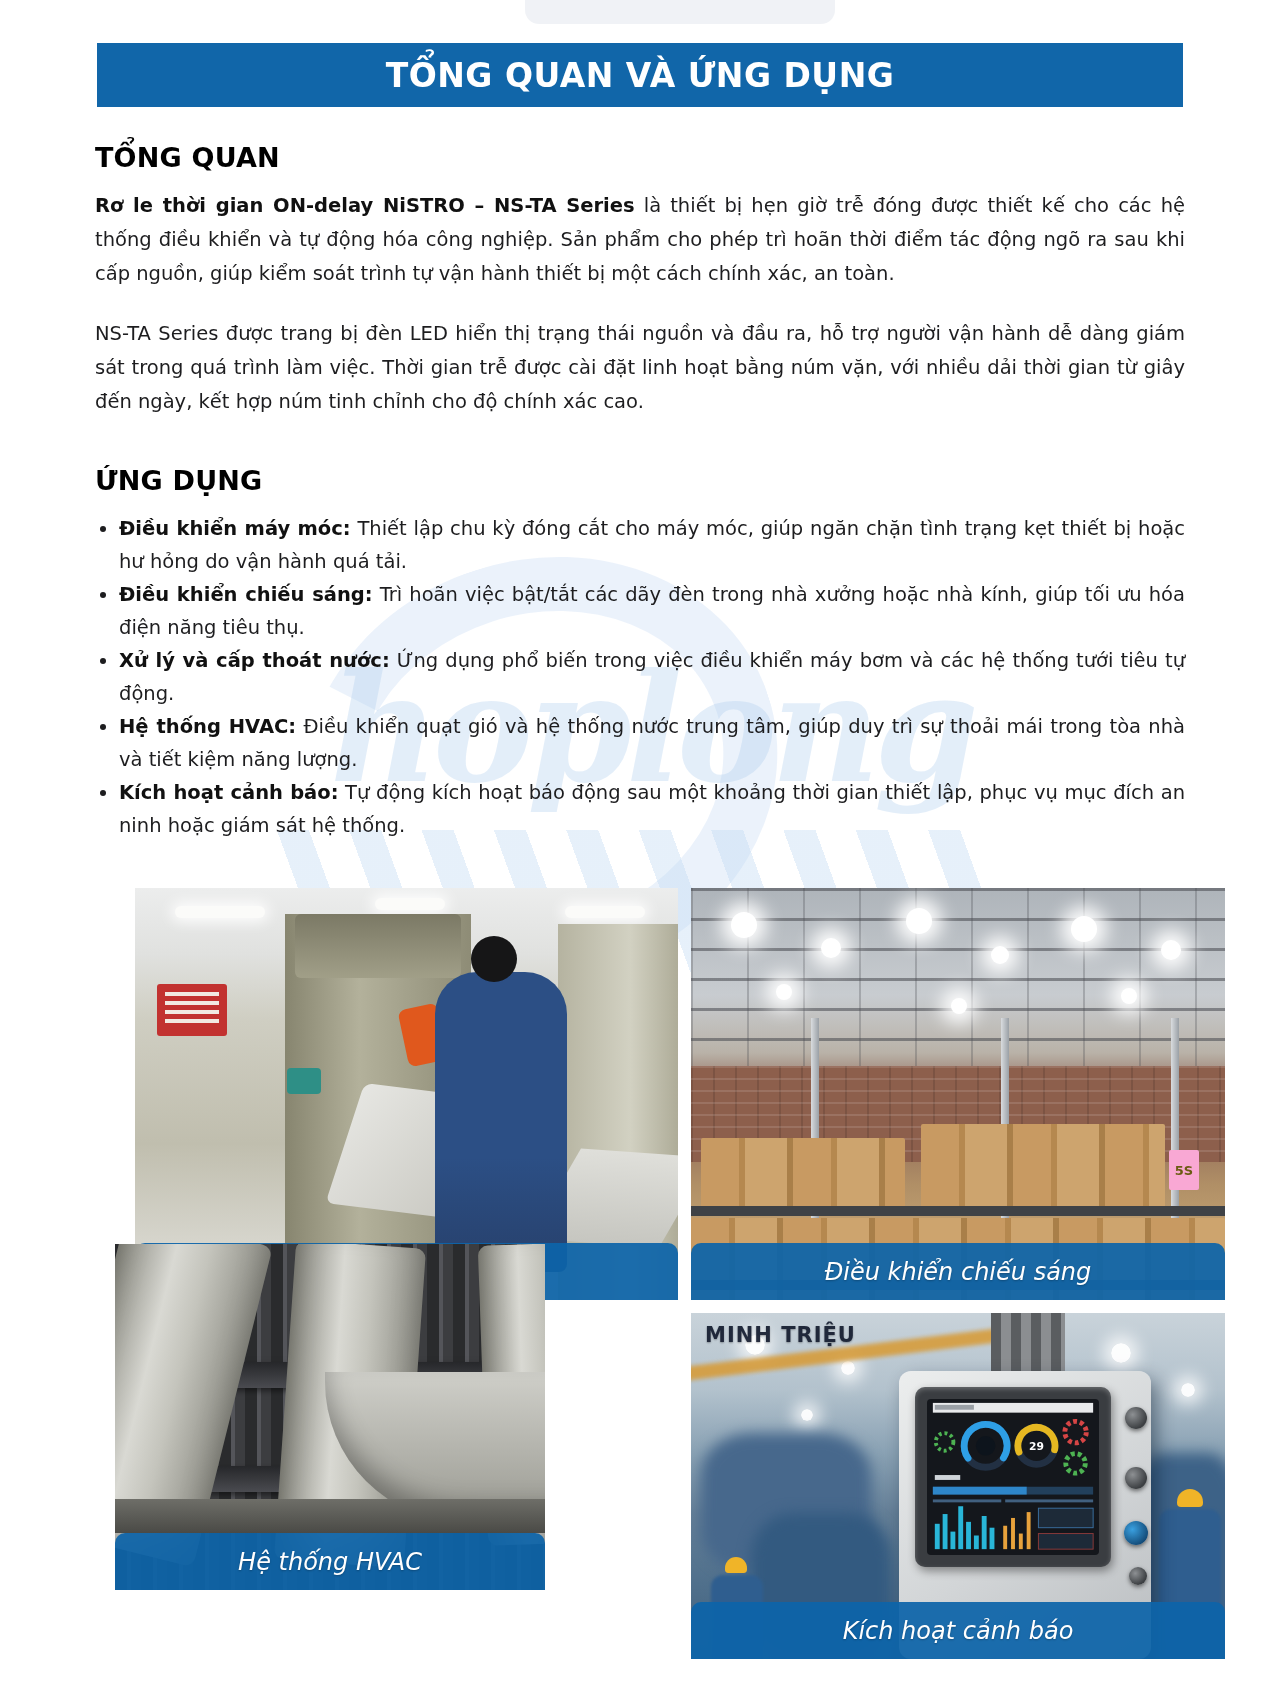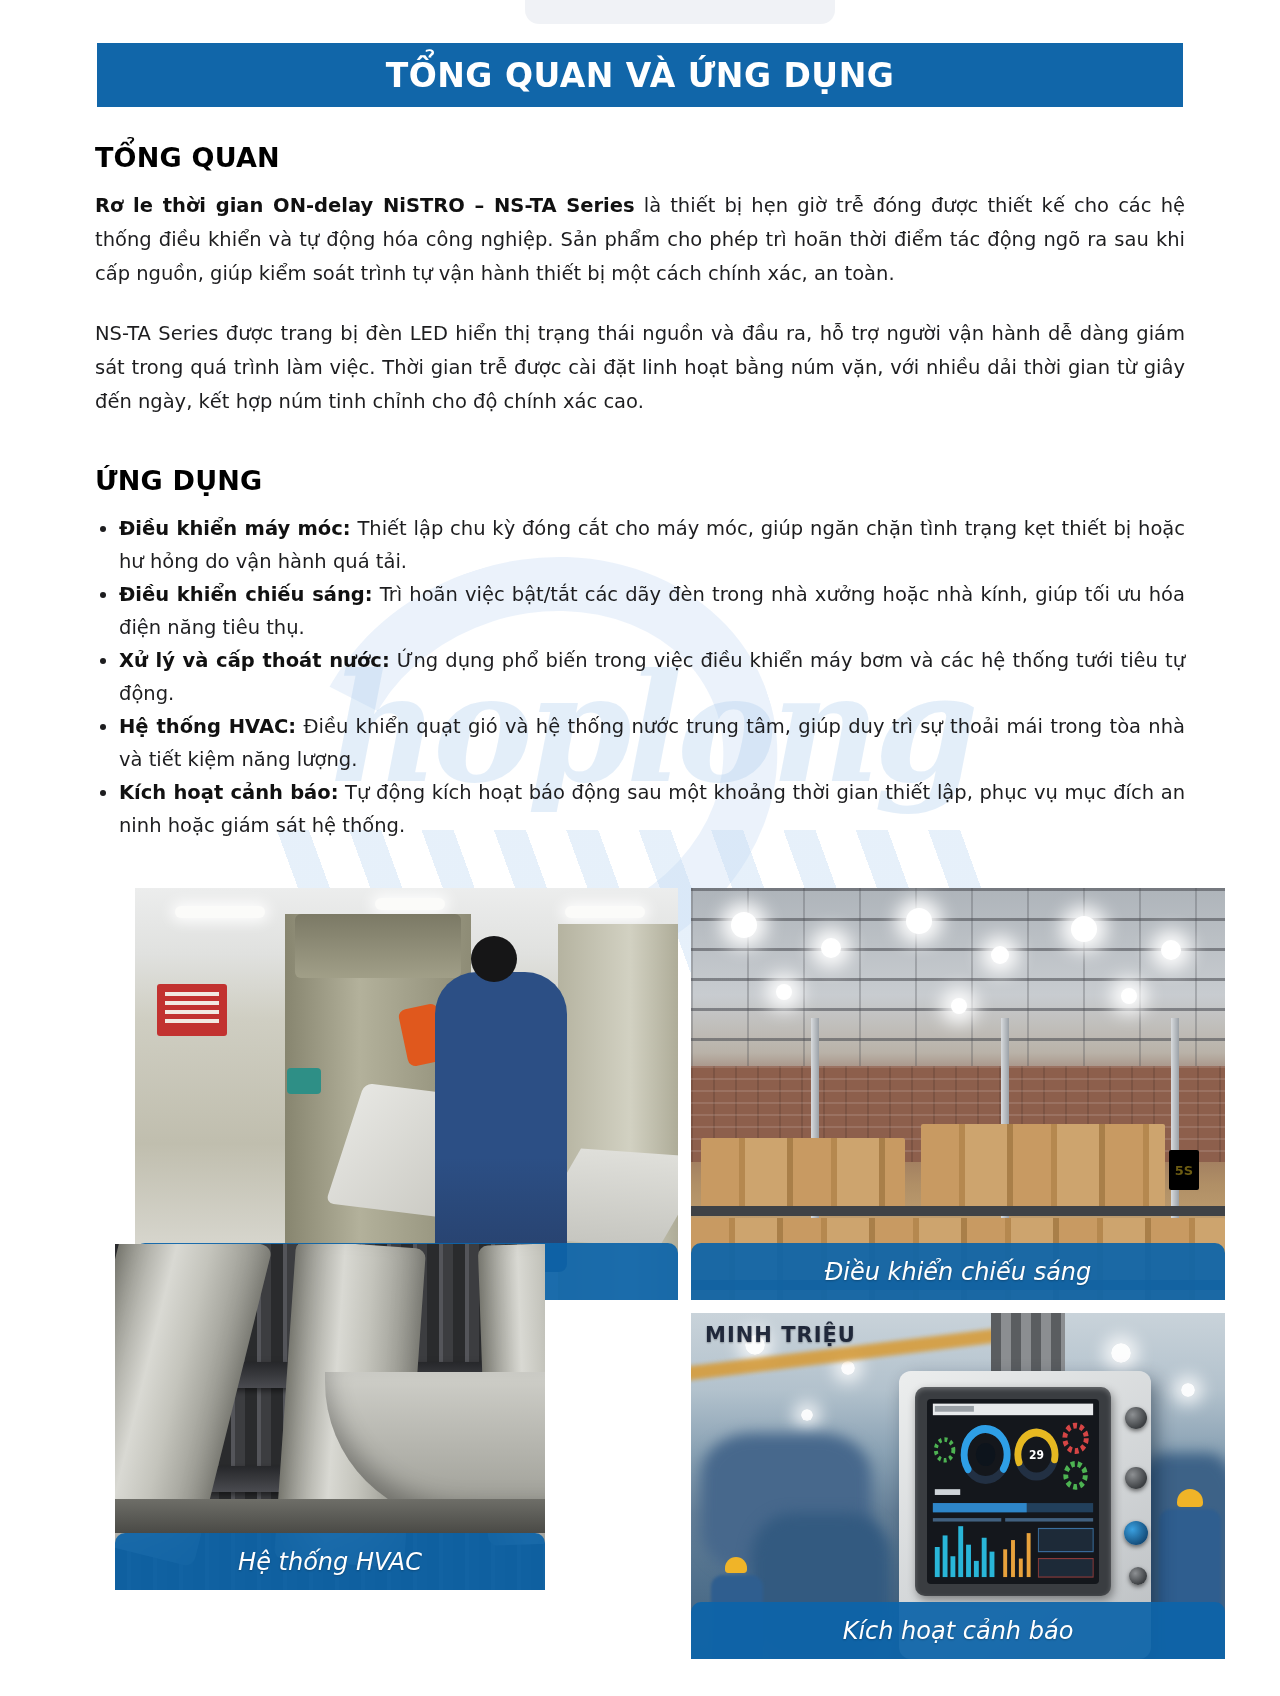--- a/index.html
+++ b/index.html
@@ -78,21 +78,21 @@
     background:repeating-linear-gradient(180deg, rgba(70,72,78,0.55) 0 3px, transparent 3px 30px),
                repeating-linear-gradient(90deg, rgba(70,72,78,0.28) 0 2px, transparent 2px 56px); }
   .p2-glow { width:26px; height:26px; border-radius:50%; background:#ffffff;
     box-shadow:0 0 18px 10px rgba(255,255,255,0.95); }
   .p2-brick { left:0; right:0; top:178px; height:96px; background:#8d5f4c;
     background-image:repeating-linear-gradient(180deg, rgba(255,255,255,0.12) 0 2px, transparent 2px 12px),
                      repeating-linear-gradient(90deg, rgba(0,0,0,0.12) 0 2px, transparent 2px 22px); }
   .p2-pole { top:130px; bottom:0; width:8px; background:linear-gradient(90deg,#d9dcdf,#9aa0a6); }
   .p2-shelf { left:0; right:0; height:10px; background:#3f4246; }
   .p2-boxes { background:repeating-linear-gradient(90deg,#c89a62 0 38px,#b5884f 38px 44px,#cda46e 44px 86px,#a97f49 86px 92px); border-radius:2px 2px 0 0; }
-  .p2-tag { width:30px; height:40px; background:#000000; border-radius:2px;
+  .p2-tag { width:30px; height:40px; background:#f9a8d4; border-radius:2px;
     color:#6b5b12; font-size:13px; font-weight:700; display:flex; align-items:center; justify-content:center; }
 
   
   .p3-bg { inset:0; background:#3a3b3e;
     background-image:repeating-linear-gradient(90deg,#2a2b2d 0 12px,#54555a 12px 16px,#3c3d40 16px 26px); }
   .p3-beam { left:0; right:0; height:26px; background:linear-gradient(180deg,#26272a,#4a4b50); box-shadow:0 3px 6px rgba(0,0,0,0.5); }
   .duct { background:linear-gradient(90deg,#88887f 0%,#d9d9d3 38%,#c4c4bc 60%,#8c8c84 100%);
     background-blend-mode:normal; border-radius:10px;
     box-shadow:inset 0 -20px 30px rgba(0,0,0,0.25); }
   .duct.band { background-image:repeating-linear-gradient(180deg, transparent 0 56px, rgba(0,0,0,0.22) 56px 62px),
@@ -108,21 +108,21 @@
     box-shadow:0 0 16px 8px rgba(255,255,255,0.75); }
   .p4-beam { left:-10px; top:34px; width:330px; height:14px; background:#d89a33; transform:rotate(-7deg); filter:blur(2px); opacity:0.85; }
   .p4-blob { border-radius:30%; filter:blur(7px); }
   .p4-helmet { width:26px; height:18px; border-radius:13px 13px 4px 4px; background:#f0b428; }
   .p4-body { border-radius:12px 12px 0 0; background:#2f5e8f; filter:blur(1.5px); }
   .p4-post { left:300px; top:0; width:74px; height:70px;
     background:repeating-linear-gradient(90deg,#5a5d60 0 10px,#8b8e91 10px 20px); }
   .p4-box { left:208px; top:58px; width:252px; height:288px;
     background:linear-gradient(145deg,#eceeee 0%,#d2d5d7 55%,#b9bdc0 100%);
     border-radius:12px; box-shadow:6px 8px 18px rgba(0,20,40,0.45); }
-  .p4-bezel { left:16px; top:16px; right:40px; height:209px; background:#3a3d41; border-radius:10px;
+  .p4-bezel { left:16px; top:16px; right:40px; height:180px; background:#3a3d41; border-radius:10px;
     box-shadow:inset 0 2px 5px rgba(255,255,255,0.25), 2px 4px 10px rgba(0,0,0,0.4); }
   .p4-screen { position:absolute; left:12px; top:12px; right:12px; bottom:12px; background:#14171c; border-radius:4px; overflow:hidden; }
   .p4-knob { width:22px; height:22px; border-radius:50%; background:radial-gradient(circle at 35% 35%,#8d9093,#3c3f42 70%); box-shadow:0 2px 4px rgba(0,0,0,0.5); }
   .p4-btn { width:24px; height:24px; border-radius:50%; background:radial-gradient(circle at 35% 35%,#3aa0e0,#134a77 75%); box-shadow:0 2px 4px rgba(0,0,0,0.5); }
   .p4-wm { left:14px; top:10px; color:#0f172a; font-weight:700; font-size:21px; letter-spacing:1px;
     text-shadow:0 1px 2px rgba(0,0,0,0.35); opacity:0.9; }
 </style>
 </head>
 <body>
 

